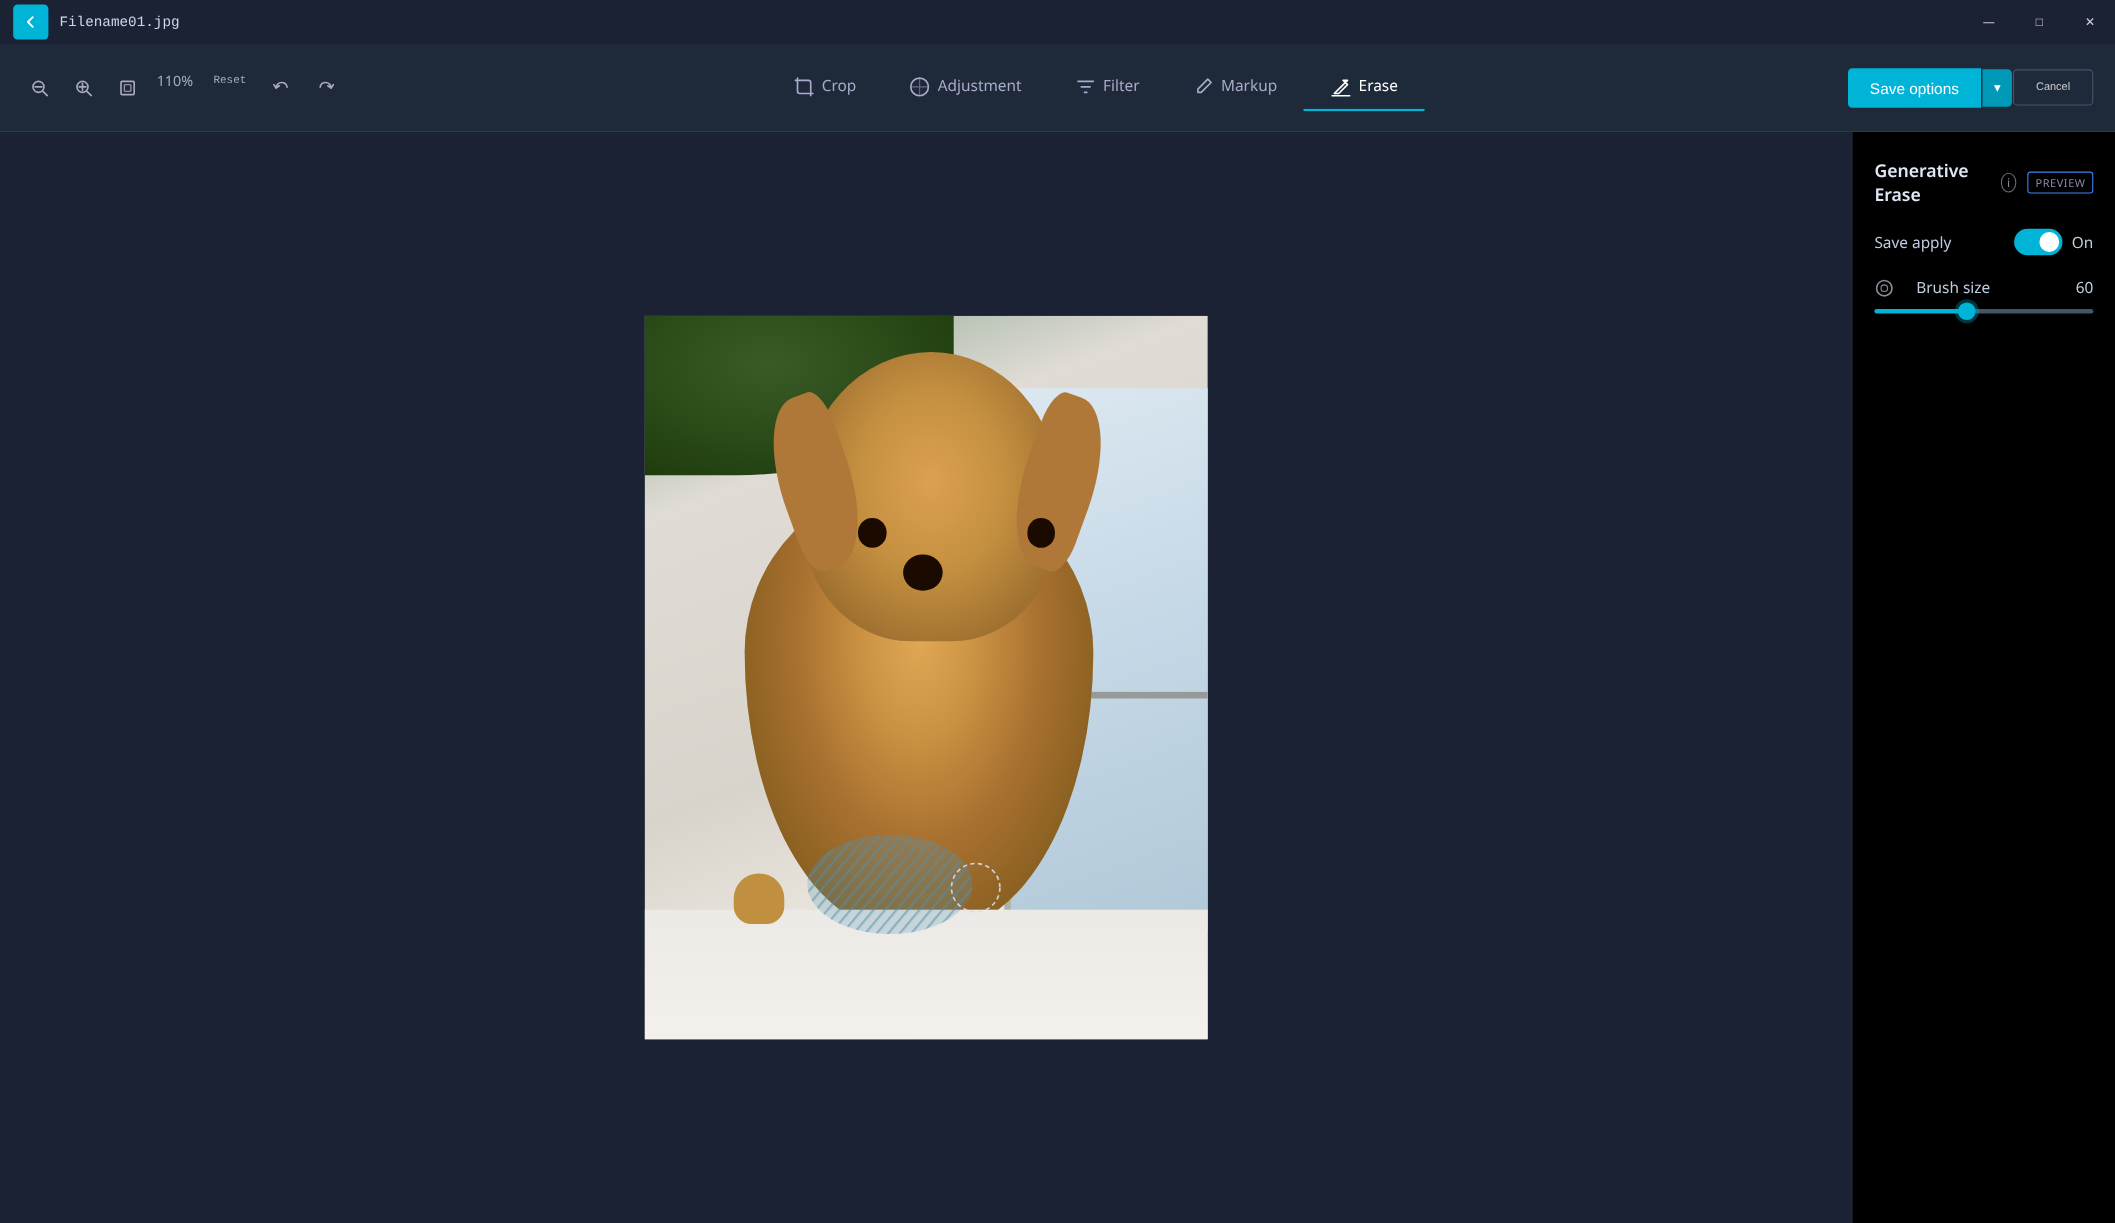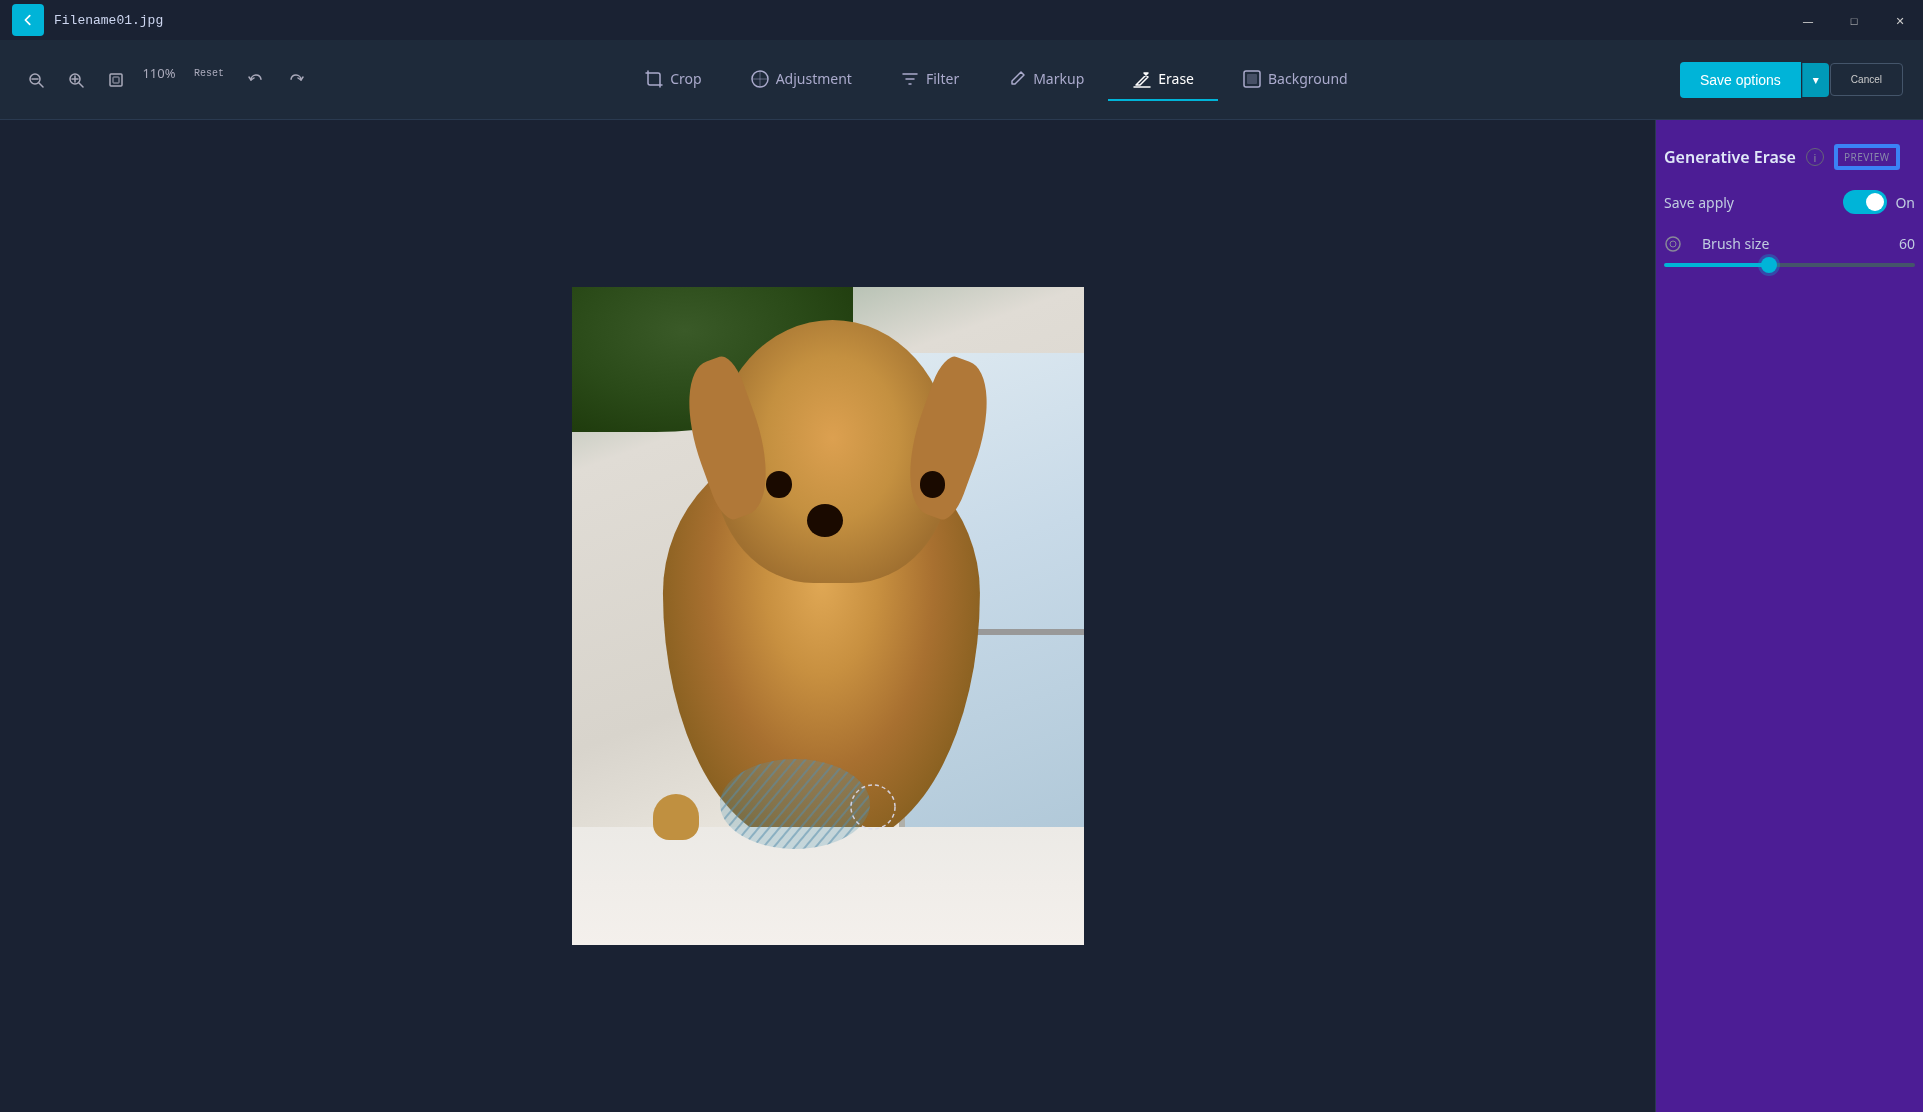--- a/index.html
+++ b/index.html
@@ -198,24 +198,24 @@
     #erase-overlay {
       position: absolute;
       bottom: 13%;
       left: 28%;
       width: 200px;
       height: 120px;
     }
 
     
     #right-panel {
-      width: 268px;
-      background: #4c1d95;
+      width: 240px;
+      background: #000000;
       border-left: 1px solid #2a3a50;
-      padding: 24px 8px;
+      padding: 24px 20px;
       display: flex;
       flex-direction: column;
       gap: 20px;
     }
     #panel-header {
       display: flex;
       align-items: center;
       gap: 10px;
     }
     #panel-title {
@@ -231,21 +231,21 @@
       display: flex;
       align-items: center;
       justify-content: center;
       font-size: 11px;
       color: #889;
       cursor: pointer;
     }
     #preview-badge {
       font-size: 10px;
       color: #88a;
-      border: 4px solid #3b82f6;
+      border: 1px solid #3b82f6;
       border-radius: 3px;
       padding: 2px 6px;
       letter-spacing: 0.5px;
     }
 
     
     #auto-apply-row {
       display: flex;
       align-items: center;
       justify-content: space-between;
@@ -414,27 +414,20 @@
     </div>
 
     <div class="nav-tool active">
       <svg class="tool-icon" width="20" height="20" viewBox="0 0 20 20" fill="none">
         <path d="M16 4L8 12l-4 4H8l8-8-4-4z" stroke="#fff" stroke-width="1.5" stroke-linejoin="round"></path>
         <line x1="2" y1="18" x2="18" y2="18" stroke="#fff" stroke-width="1.5" stroke-linecap="round"></line>
       </svg>
       <span>Erase</span>
     </div>
 
-    <div class="nav-tool">
-      <svg class="tool-icon" width="20" height="20" viewBox="0 0 20 20" fill="none">
-        <rect x="2" y="2" width="16" height="16" rx="2" stroke="#aac" stroke-width="1.5"></rect>
-        <rect x="5" y="5" width="10" height="10" rx="1" fill="#aac" opacity="0.3"></rect>
-      </svg>
-      <span>Background</span>
-    </div>
   </div>
 
   <div id="toolbar-right">
     <button id="save-options-btn">Save options</button>
     <button id="save-options-arrow">▾</button>
     <button id="cancel-btn">Cancel</button>
   </div>
 </div>
 
 <div id="main">

